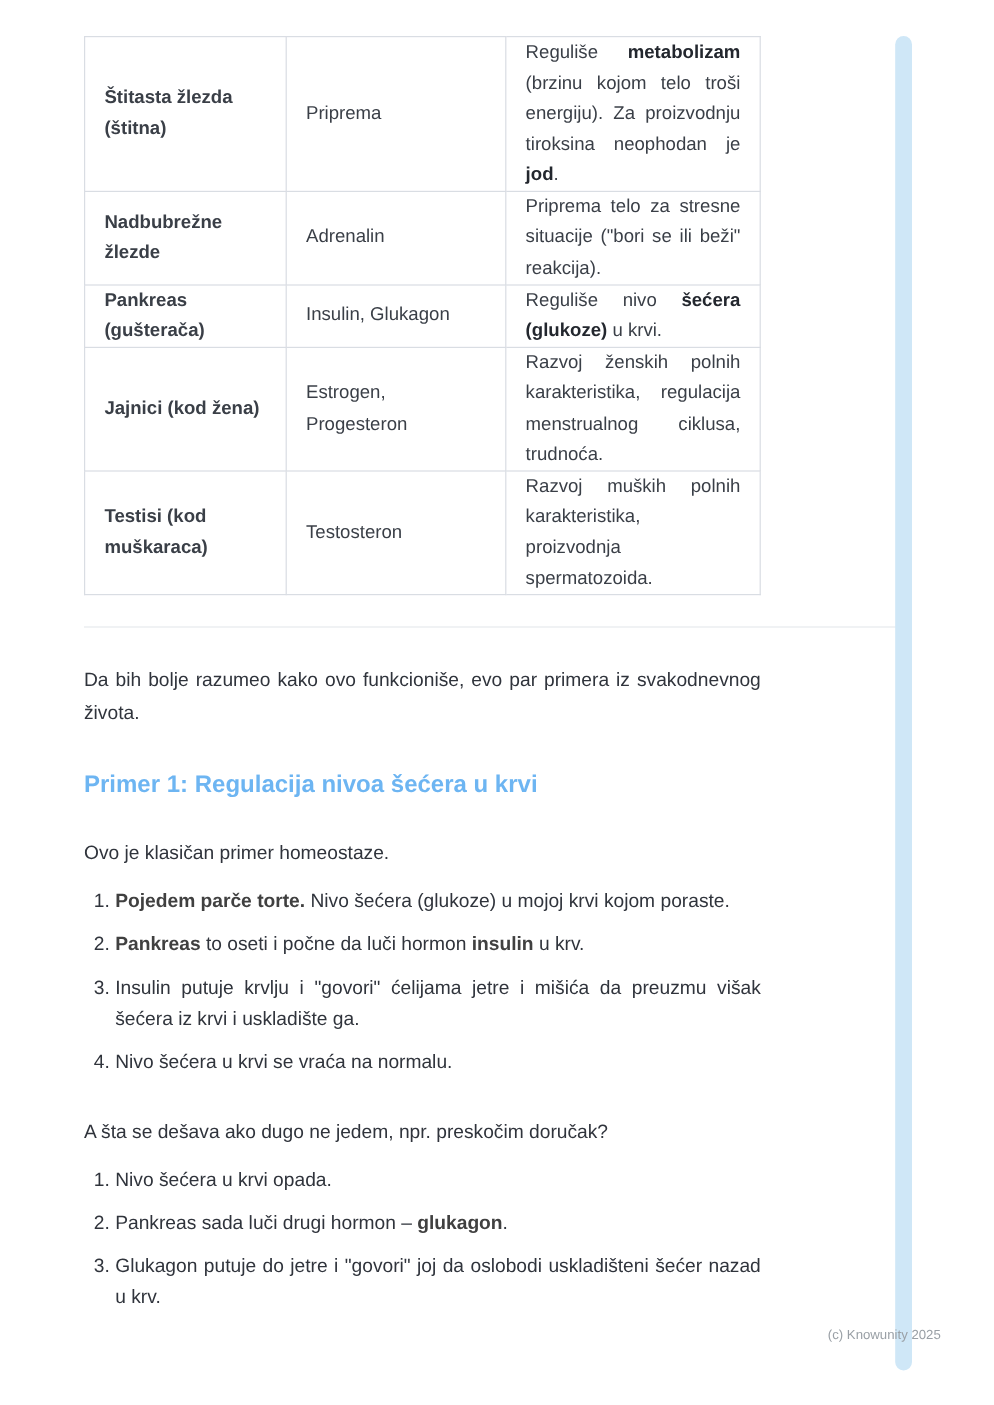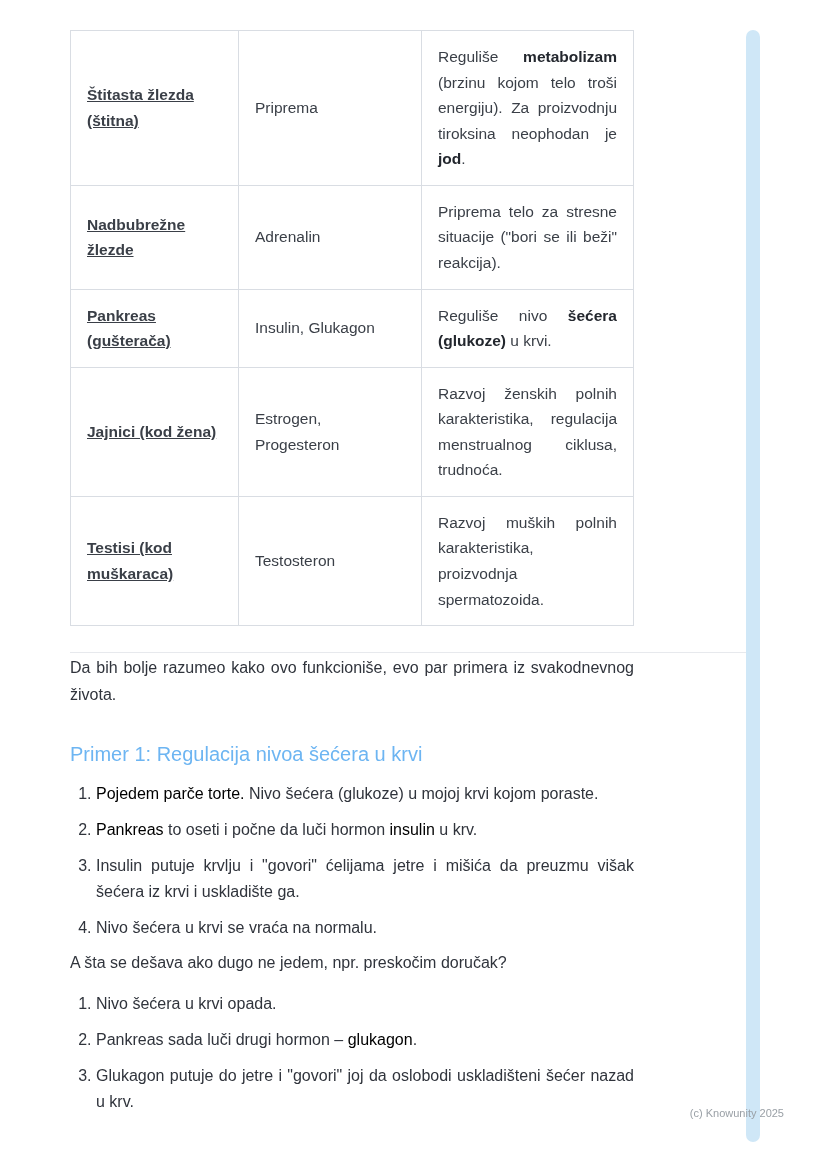--- a/index.html
+++ b/index.html
@@ -2,44 +2,44 @@
 <html style="--heading: #58a6ee; --subheading: #6db5f2; --accent_bar: #cfe7f7;"><head>
 <meta charset="utf-8">
 <style>
   html,body { margin:0; padding:0; background:#ffffff; }
   body { font-family:"Liberation Sans","DejaVu Sans",sans-serif; color:#30343c; }
   .page { position:relative; width:828px; height:1171px; background:#ffffff; overflow:hidden; }
   .content { position:absolute; left:70px; top:30px; width:564px; }
 
   table.gland-table { border-collapse:collapse; width:564px; font-size:15.5px; table-layout:fixed; }
   table.gland-table td {
-    border:1px solid #d9dde3; padding:13px 16px; vertical-align:middle;
+    border:1px solid #d9dde3; padding:0 16px; vertical-align:middle;
     line-height:1.65; color:#3a3f47;
   }
-  td.gland-cell   { width:135px; font-weight:700; color:#23272e;text-decoration:underline; }
+  td.gland-cell   { width:135px; font-weight:700; color:#23272e; }
   td.hormone-cell { width:150px; }
   td.function-cell{ text-align:justify; }
   td b { font-weight:700; color:#23272e; }
 
   .divider { border:none; border-top:1px solid #e7e9ed; height:0; width:687px; margin:26px 0 0 0; }
 
   h2.section-heading {
     margin:28px 0 0 0; font-size:24px; line-height:1.25; font-weight:700;
     color:var(--heading,#58a6ee); letter-spacing:.1px;
   }
   h3.subsection-heading {
-    margin:33px 0 0 0; font-size:20px; line-height:1.3; font-weight:400;
+    margin:33px 0 0 0; font-size:20px; line-height:1.3; font-weight:700;
     color:var(--subheading,#6db5f2);
   }
   p.body-text {
-    margin:2px 0 0 0; font-size:16px; line-height:1.65; text-align:justify; color:#30343c;
+    margin:32px 0 0 0; font-size:16px; line-height:1.65; text-align:justify; color:#30343c;
   }
   ol.step-list { margin:14px 0 0 0; padding:0 0 0 26px; font-size:16px; line-height:1.62; }
   ol.step-list li { margin:0 0 10px 0; text-align:justify; color:#30343c; }
-  ol.step-list b { font-weight:400; color:#000000; }
+  ol.step-list b { font-weight:700; color:#404040; }
 
   .scroll-track {
     position:absolute; left:746px; top:30px; width:14px; height:1112px;
     background:var(--accent_bar,#cfe7f7); border-radius:8px; cursor:pointer;
   }
   .copyright {
     position:absolute; right:44px; bottom:52px; font-size:11px; color:#9aa0a6; z-index:2;
     white-space:nowrap;
   }
 </style>
@@ -79,20 +79,21 @@
       </tbody>
     </table>
 
     <hr class="divider">
 
 
     <p class="body-text">Da bih bolje razumeo kako ovo funkcioniše, evo par primera iz svakodnevnog života.</p>
 
     <h3 class="subsection-heading">Primer 1: Regulacija nivoa šećera u krvi</h3>
 
+    <p class="body-text">Ovo je klasičan primer homeostaze.</p>
 
     <ol class="step-list">
       <li><b>Pojedem parče torte.</b><span> Nivo šećera (glukoze) u mojoj krvi kojom poraste.</span></li>
       <li><b>Pankreas</b><span> to oseti i počne da luči hormon </span><b>insulin</b><span> u krv.</span></li>
       <li><span>Insulin putuje krvlju i "govori" ćelijama jetre i mišića da preuzmu višak šećera iz krvi i uskladište ga.</span></li>
       <li><span>Nivo šećera u krvi se vraća na normalu.</span></li>
     </ol>
 
     <p class="body-text">A šta se dešava ako dugo ne jedem, npr. preskočim doručak?</p>
 

